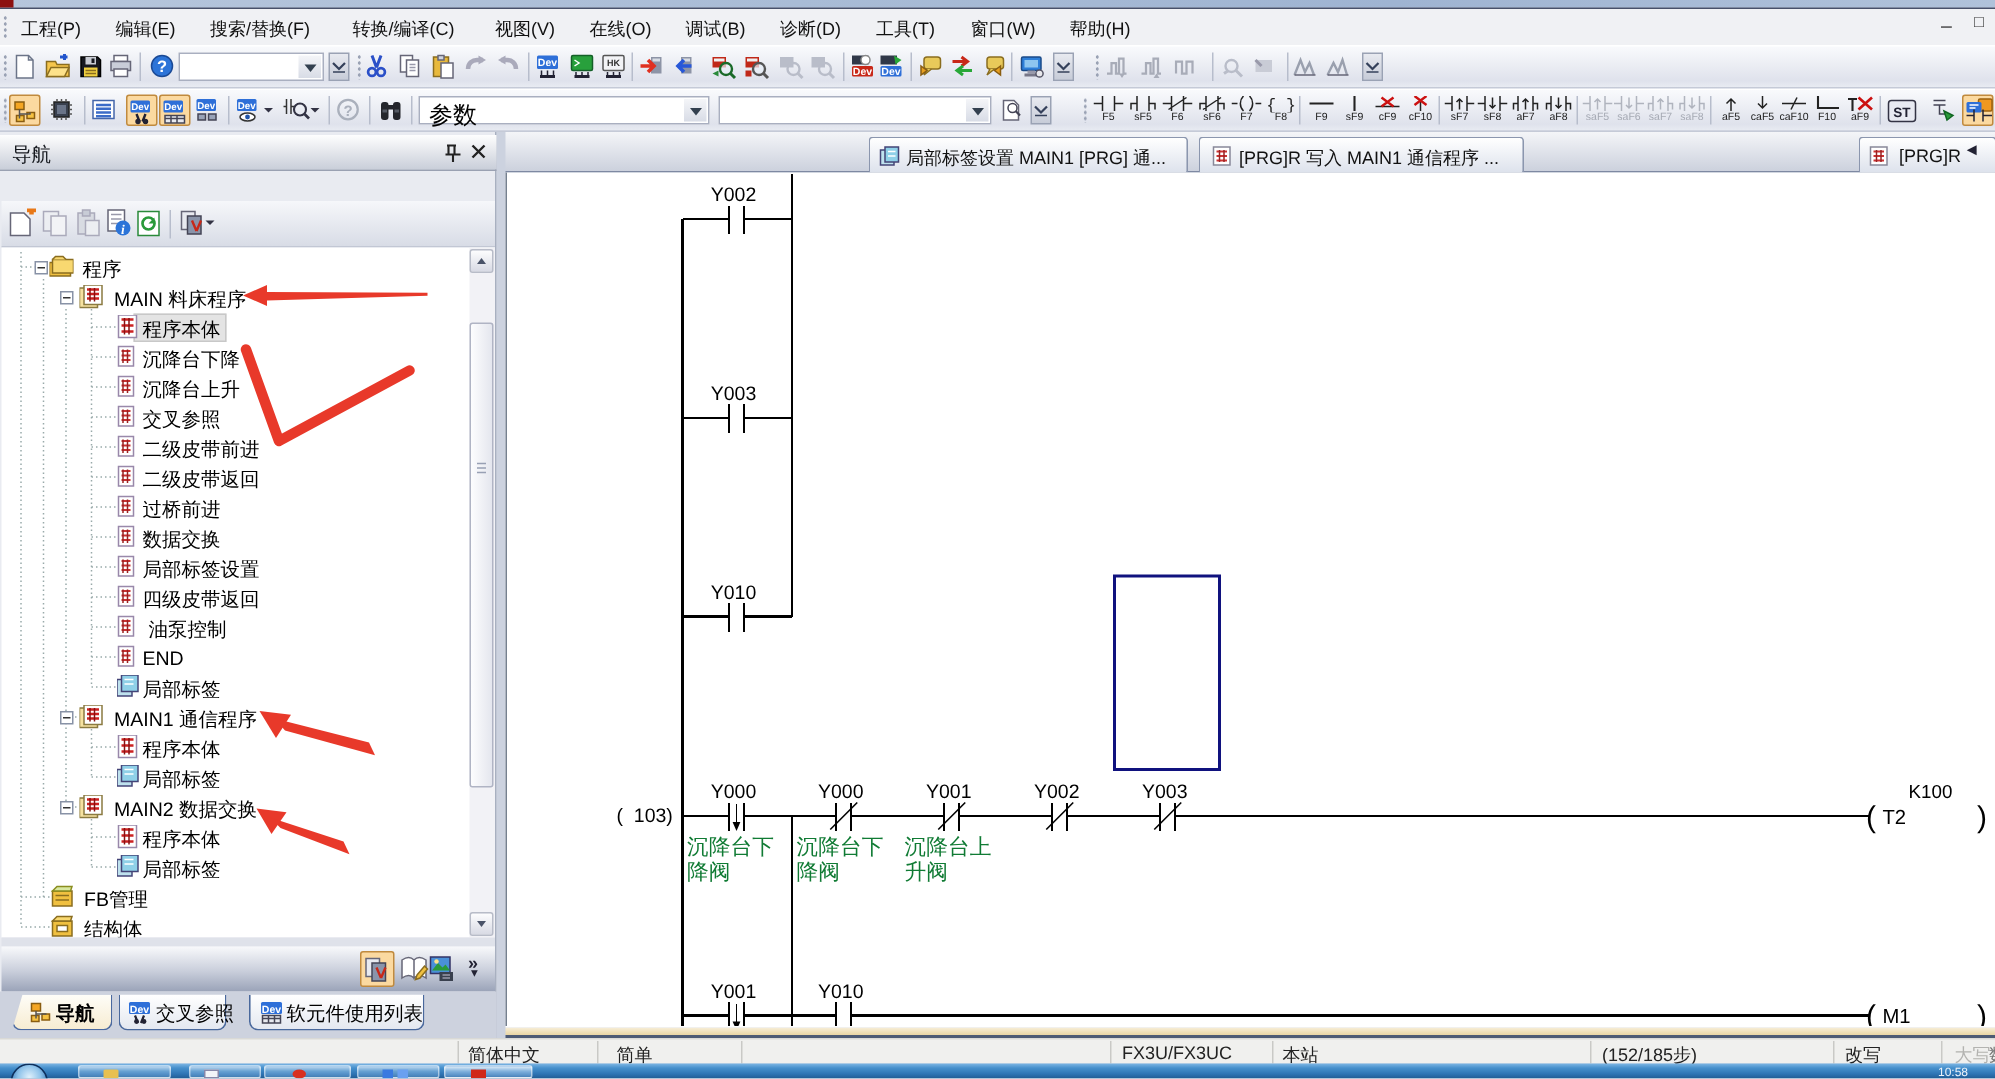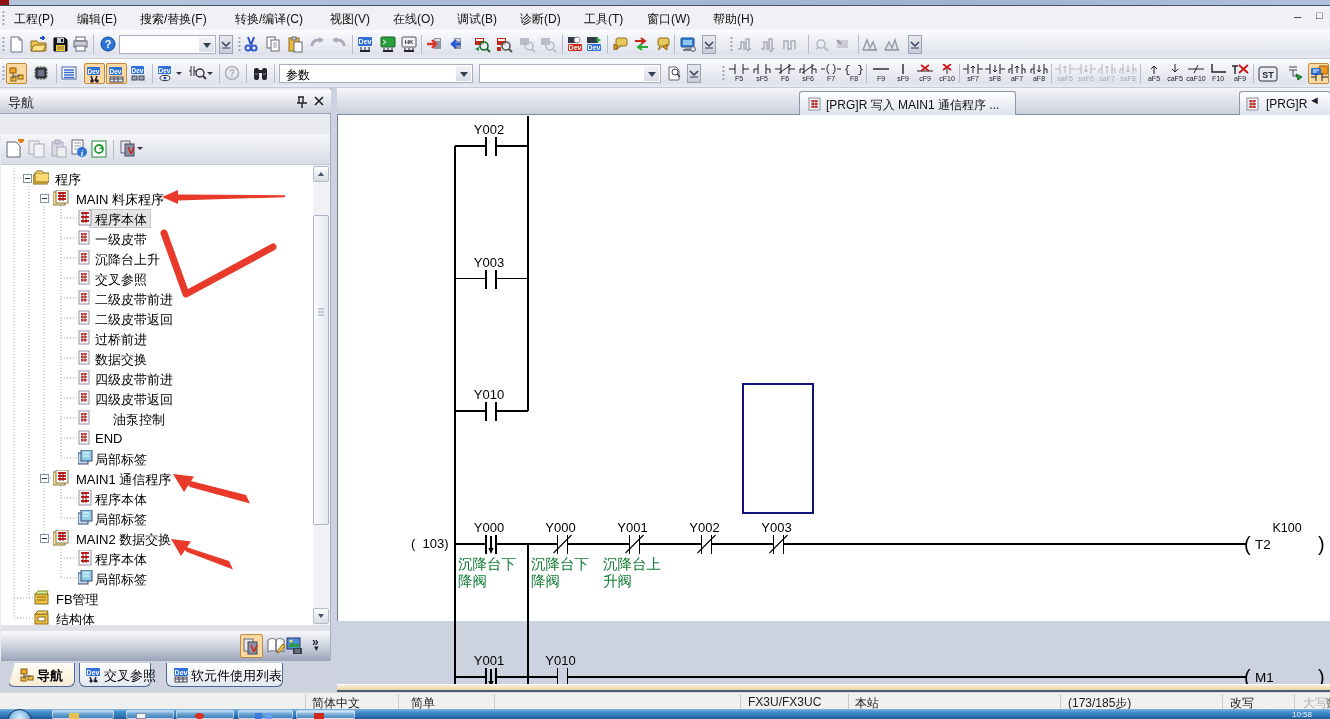--- a/index.html
+++ b/index.html
@@ -37,21 +37,21 @@
 #navtitle{left:0;top:2px;width:331px;height:24px;background:linear-gradient(180deg,#fefefe,#c9ced9);border-bottom:1px solid #9aa1b2;font-size:13px;color:#15181e}
 #projhdr{left:1px;top:29px;width:329px;height:17px;background:linear-gradient(180deg,#aab2c2,#76819a);color:#fff;font-size:12px}
 #navtools{left:1px;top:46px;width:329px;height:31px;background:linear-gradient(180deg,#f6f7fa,#d8dce6);border-bottom:1px solid #c2c7d4}
 #tree{left:1px;top:77px;width:329px;height:460px;background:#fff;overflow:hidden}
 .trow{position:absolute;font-size:13px;color:#000;white-space:nowrap}
 #navsplit{left:1px;top:537px;width:329px;height:6px;background:#dfe2ea}
 #navband{left:1px;top:543px;width:329px;height:30px;background:linear-gradient(180deg,#f8f9fb 0%,#c9cedb 55%,#9aa3b8 100%)}
 #navtabs{left:0;top:573px;width:331px;height:31px;background:#cdd2de}
 .ntab{position:absolute;top:2px;height:24px;background:linear-gradient(180deg,#ffffff,#e4e8f0);border:1px solid #49689c;border-top:none;border-radius:0 0 6px 6px;font-size:13px;color:#000;white-space:nowrap}
 
-#ladder{left:337px;top:115px;width:993px;height:506px;background:#fff;border-left:1px solid #75808f}
+#ladder{left:337px;top:115px;width:993px;height:569px;background:#fff;border-left:1px solid #75808f}
 #tanstrip{left:337px;top:684px;width:993px;height:6px;background:linear-gradient(180deg,#f7eed8,#e8d5a4);border-top:1px solid #fff}
 #darkline{left:337px;top:690px;width:993px;height:2px;background:#4c5a74}
 
 #status{left:0;top:692px;width:1330px;height:17px;background:#f0f0ee;border-top:1px solid #d9d9d6;font-size:12px;color:#222}
 #status span{position:absolute;top:2px}
 #status i{position:absolute;top:1px;width:1px;height:15px;background:#c9c9c6;font-style:normal}
 
 #task{left:0;top:709px;width:1330px;height:10px;background:linear-gradient(180deg,#7db6e4 0%,#4690cc 30%,#2e74b4 70%,#215c94 100%)}
 .tbtn{position:absolute;top:1px;height:9px;border-radius:2px;background:linear-gradient(180deg,rgba(255,255,255,.6),rgba(210,235,255,.3) 45%,rgba(140,190,235,.3));border:1px solid rgba(255,255,255,.5)}
 </style></head>
@@ -412,21 +412,21 @@
       <svg width="17" height="17">
         <rect x="2" y="3" width="5" height="12" rx="2" fill="#24262c"></rect>
         <rect x="10" y="3" width="5" height="12" rx="2" fill="#24262c"></rect>
         <rect x="6" y="5" width="5" height="3" fill="#24262c"></rect>
         <rect x="3" y="8" width="3" height="2" fill="#555a64"></rect>
         <rect x="11" y="8" width="3" height="2" fill="#555a64"></rect>
       </svg>
     </span>
 <div class="tsep" style="left:274px"></div>
 <div class="combo" style="left:279px;top:5px;width:194px">
-      <span class="abs" style="left:6px;top:2px;font-size:12px;color:#000">参数</span>
+      <span class="abs" style="left:6px;top:2px;font-size:16px;color:#000">参数</span>
       <span class="da"></span>
     </div>
 <div class="combo" style="left:479px;top:5px;width:182px">
       <span class="da"></span>
     </div>
 <span class="ic" style="left:666px">
       <svg width="17" height="17">
         <path d="M3 2h7l3 3v10H3z" fill="#fff" stroke="#667"></path>
         <circle cx="9" cy="7" r="3" fill="none" stroke="#445"></circle>
         <path d="M11 9l3 3" stroke="#445" stroke-width="1.5"></path>
@@ -601,20 +601,28 @@
 <span class="ic press" style="left:1308px;top:4px;width:21px;height:21px">
       <svg width="19" height="19" style="left:1px;top:1px">
         <rect x="9" y="1" width="9" height="8" rx="1" fill="#f09820" stroke="#9a6210"></rect>
         <rect x="1" y="3" width="10" height="7" rx="1" fill="#2e6fd8"></rect>
         <path d="M3 5h6M3 7h4" stroke="#fff"></path>
         <path d="M1 12h5M12 12h6M6 8v8M12 8v8" stroke="#223" fill="none"></path>
       </svg>
     </span>
 </div>
 <div id="tabbar" class="abs">
+<div class="dtab" style="left:242px;width:213px">
+      <svg class="abs" style="left:6px;top:5px" width="15" height="14">
+        <rect x="1" y="3" width="9" height="10" fill="#bfe2ee" stroke="#447"></rect>
+        <rect x="4" y="1" width="9" height="10" fill="#8fd0e8" stroke="#447"></rect>
+        <path d="M6 4h5M6 7h5" stroke="#fff"></path>
+      </svg>
+      <span class="tx" style="left:24px">局部标签设置 MAIN1 [PRG] 通...</span>
+    </div>
 <div class="dtab" style="left:462px;width:217px">
       <svg class="abs" style="left:8px;top:5px" width="13" height="14">
         <rect x="1" y="1" width="11" height="12" fill="#fff" stroke="#889"></rect>
         <path d="M3 4h7M3 7h7M3 10h7" stroke="#cc3333" stroke-width="1.3"></path>
         <path d="M5 3v8M8 3v8" stroke="#992222"></path>
       </svg>
       <span class="tx" style="left:26px">[PRG]R 写入 MAIN1 通信程序 ...</span>
     </div>
 <div class="dtab" style="left:902px;width:92px">
       <svg class="abs" style="left:6px;top:5px" width="13" height="14">
@@ -735,21 +743,21 @@
           <rect x="1" y="0" width="12" height="15" fill="#fff" stroke="#98a"></rect>
           <path d="M3 3h8M3 7h8M3 11h8" stroke="#cc2222" stroke-width="1.8"></path>
           <path d="M5 2v11M8 2v11" stroke="#881111"></path>
         </svg></span>
 <div class="trow" style="left:94px;top:46px">程序本体</div>
 <span class="abs" style="left:77px;top:65px"><svg width="16" height="16">
           <rect x="1" y="1" width="10" height="13" fill="#fff" stroke="#98a"></rect>
           <path d="M3 4h6M3 7h6M3 10h6" stroke="#cc3333" stroke-width="1.4"></path>
           <path d="M4 3v9M7 3v9" stroke="#992222"></path>
         </svg></span>
-<div class="trow" style="left:94px;top:66px">一级皮带</div>
+<div class="trow" style="left:94px;top:66px">沉降台下降</div>
 <span class="abs" style="left:77px;top:85px"><svg width="16" height="16">
           <rect x="1" y="1" width="10" height="13" fill="#fff" stroke="#98a"></rect>
           <path d="M3 4h6M3 7h6M3 10h6" stroke="#cc3333" stroke-width="1.4"></path>
           <path d="M4 3v9M7 3v9" stroke="#992222"></path>
         </svg></span>
 <div class="trow" style="left:94px;top:86px">沉降台上升</div>
 <span class="abs" style="left:77px;top:105px"><svg width="16" height="16">
           <rect x="1" y="1" width="10" height="13" fill="#fff" stroke="#98a"></rect>
           <path d="M3 4h6M3 7h6M3 10h6" stroke="#cc3333" stroke-width="1.4"></path>
           <path d="M4 3v9M7 3v9" stroke="#992222"></path>
@@ -777,33 +785,33 @@
           <rect x="1" y="1" width="10" height="13" fill="#fff" stroke="#98a"></rect>
           <path d="M3 4h6M3 7h6M3 10h6" stroke="#cc3333" stroke-width="1.4"></path>
           <path d="M4 3v9M7 3v9" stroke="#992222"></path>
         </svg></span>
 <div class="trow" style="left:94px;top:186px">数据交换</div>
 <span class="abs" style="left:77px;top:205px"><svg width="16" height="16">
           <rect x="1" y="1" width="10" height="13" fill="#fff" stroke="#98a"></rect>
           <path d="M3 4h6M3 7h6M3 10h6" stroke="#cc3333" stroke-width="1.4"></path>
           <path d="M4 3v9M7 3v9" stroke="#992222"></path>
         </svg></span>
-<div class="trow" style="left:94px;top:206px">四级皮带前进</div>
+<div class="trow" style="left:94px;top:206px">局部标签设置</div>
 <span class="abs" style="left:77px;top:225px"><svg width="16" height="16">
           <rect x="1" y="1" width="10" height="13" fill="#fff" stroke="#98a"></rect>
           <path d="M3 4h6M3 7h6M3 10h6" stroke="#cc3333" stroke-width="1.4"></path>
           <path d="M4 3v9M7 3v9" stroke="#992222"></path>
         </svg></span>
 <div class="trow" style="left:94px;top:226px">四级皮带返回</div>
 <span class="abs" style="left:77px;top:245px"><svg width="16" height="16">
           <rect x="1" y="1" width="10" height="13" fill="#fff" stroke="#98a"></rect>
           <path d="M3 4h6M3 7h6M3 10h6" stroke="#cc3333" stroke-width="1.4"></path>
           <path d="M4 3v9M7 3v9" stroke="#992222"></path>
         </svg></span>
-<div class="trow" style="left:112px;top:246px">油泵控制</div>
+<div class="trow" style="left:98px;top:246px">油泵控制</div>
 <span class="abs" style="left:77px;top:265px"><svg width="16" height="16">
           <rect x="1" y="1" width="10" height="13" fill="#fff" stroke="#98a"></rect>
           <path d="M3 4h6M3 7h6M3 10h6" stroke="#cc3333" stroke-width="1.4"></path>
           <path d="M4 3v9M7 3v9" stroke="#992222"></path>
         </svg></span>
 <div class="trow" style="left:94px;top:266px">END</div>
 <span class="abs" style="left:77px;top:285px"><svg width="16" height="16">
           <rect x="0" y="3" width="10" height="11" fill="#bfe2ee" stroke="#447"></rect>
           <rect x="3" y="0" width="11" height="11" fill="#8fd0e8" stroke="#447"></rect>
           <path d="M5 3h6M5 6h6" stroke="#fff"></path>
@@ -1020,21 +1028,21 @@
     <i style="left:494px"></i>
     <i style="left:740px"></i>
     <i style="left:848px"></i>
     <i style="left:1060px"></i>
     <i style="left:1222px"></i>
     <i style="left:1294px"></i>
 <span style="left:312px">简体中文</span>
     <span style="left:411px">简单</span>
     <span style="left:748px">FX3U/FX3UC</span>
     <span style="left:855px">本站</span>
-    <span style="left:1068px">(173/185步)</span>
+    <span style="left:1068px">(152/185步)</span>
     <span style="left:1230px">改写</span>
     <span style="left:1303px;color:#b3b3b0">大写</span>
     <span style="left:1326px;color:#777">数</span>
 </div>
 <div id="task" class="abs" style="overflow:hidden">
 <div class="abs" style="left:7px;top:0px;width:25px;height:25px;border-radius:50%;background:radial-gradient(circle at 50% 35%,#dff0fb 0%,#8fc3ea 40%,#2a6db2 75%,#123c74 100%);border:1px solid #0e2f5c"></div>
 <div class="tbtn" style="left:52px;width:62px">
       <span class="abs" style="left:16px;top:2px;width:10px;height:6px;background:#e8c050;border-radius:1px"></span>
     </div>
 <div class="tbtn" style="left:126px;width:48px">

